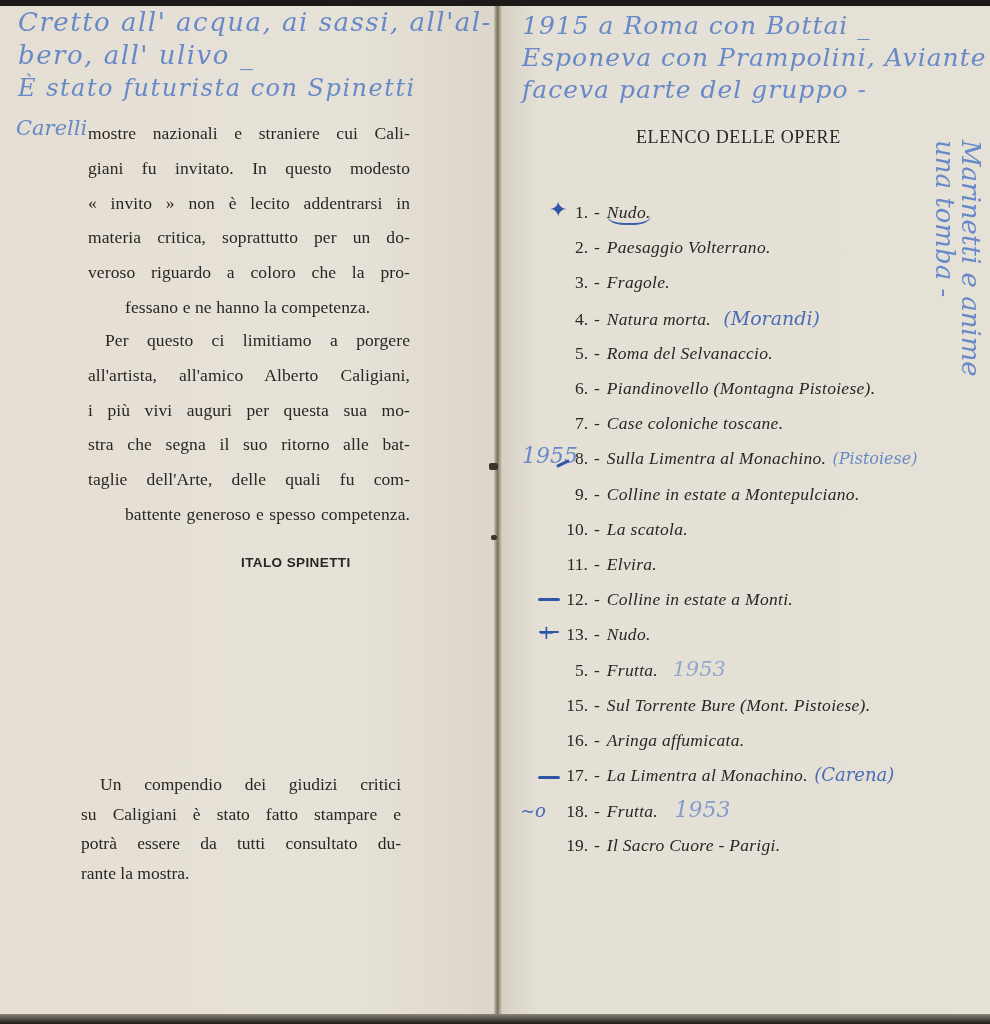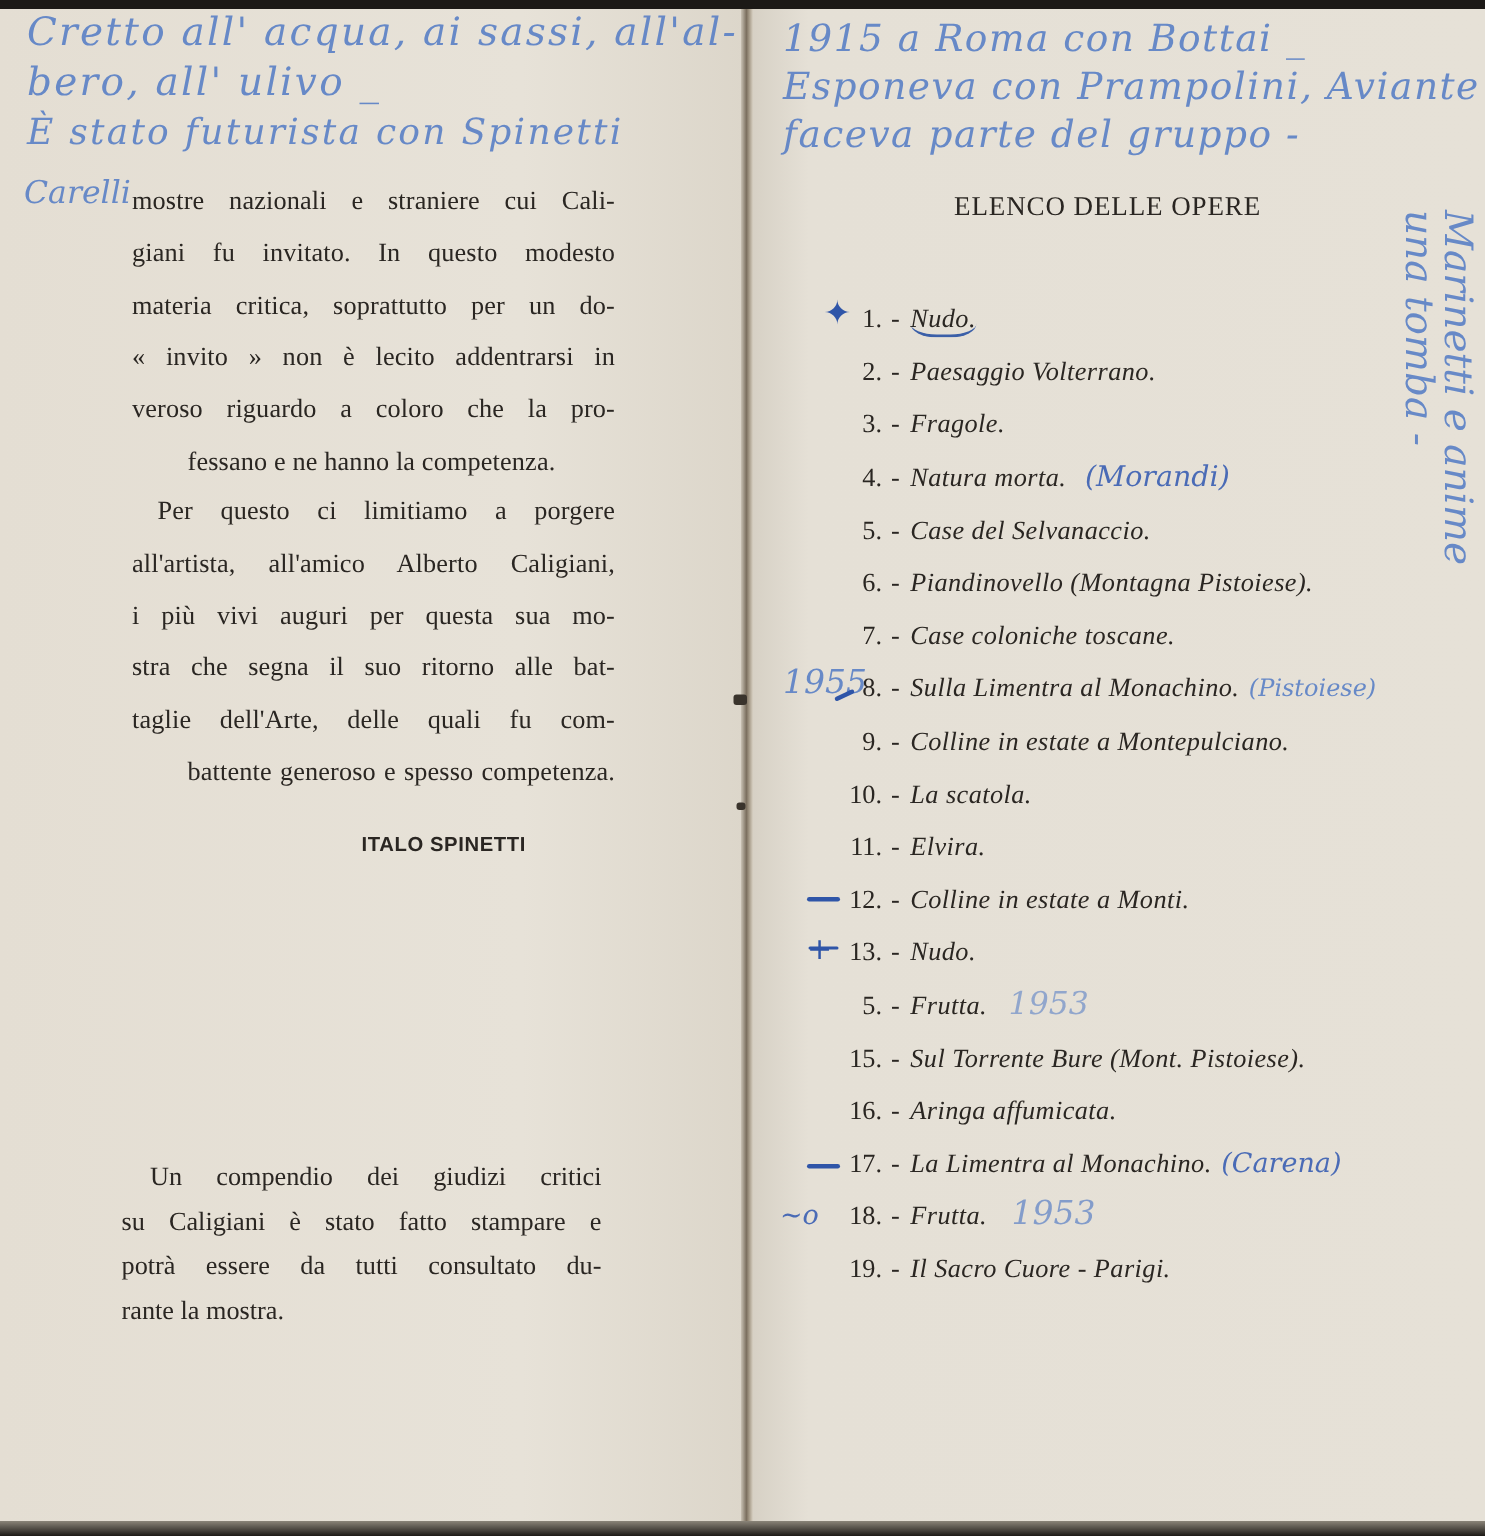--- a/index.html
+++ b/index.html
@@ -191,22 +191,22 @@
 <div class="hand" style="left:18px; top:6px; font-size:26px; line-height:33px; letter-spacing:1.5px;">
   <span class="hand-line">Cretto all' acqua, ai sassi, all'al-</span>
   <span class="hand-line">bero, all' ulivo _</span>
   <span class="hand-line" style="font-size:24px">È stato futurista con Spinetti</span>
 </div>
 <div class="hand" style="left:16px; top:116px; font-size:21px;">Carelli</div>
 
 <div class="prose" style="top:116px;">
   <span class="line">mostre nazionali e straniere cui Cali-</span>
   <span class="line">giani fu invitato. In questo modesto</span>
+  <span class="line">« invito » non è lecito addentrarsi in</span>
   <span class="line">materia critica, soprattutto per un do-</span>
-  <span class="line">« invito » non è lecito addentrarsi in</span>
   <span class="line">veroso riguardo a coloro che la pro-</span>
   <span class="line last">fessano e ne hanno la competenza.</span>
 </div>
 
 <div class="prose" style="top:323px;">
   <span class="line indent">Per questo ci limitiamo a porgere</span>
   <span class="line">all'artista, all'amico Alberto Caligiani,</span>
   <span class="line">i più vivi auguri per questa sua mo-</span>
   <span class="line">stra che segna il suo ritorno alle bat-</span>
   <span class="line">taglie dell'Arte, delle quali fu com-</span>
@@ -243,21 +243,21 @@
     <span class="num">2.</span><span class="dash">-</span><span class="title">Paesaggio Volterrano.</span>
   </li>
   <li class="work">
     <span class="num">3.</span><span class="dash">-</span><span class="title">Fragole.</span>
   </li>
   <li class="work">
     <span class="num">4.</span><span class="dash">-</span><span class="title">Natura morta.</span>
     <span class="hand dark" style="position:relative; font-size:19px; margin-left:8px;">(Morandi)</span>
   </li>
   <li class="work">
-    <span class="num">5.</span><span class="dash">-</span><span class="title">Case del Selvanaccio.</span>
+    <span class="num">5.</span><span class="dash">-</span><span class="title">Roma del Selvanaccio.</span>
   </li>
   <li class="work">
     <span class="num">6.</span><span class="dash">-</span><span class="title">Piandinovello (Montagna Pistoiese).</span>
   </li>
   <li class="work">
     <span class="num">7.</span><span class="dash">-</span><span class="title">Case coloniche toscane.</span>
   </li>
   <li class="work">
     <span class="num">8.</span><span class="dash">-</span><span class="title">Sulla Limentra al Monachino.</span>
     <span class="hand" style="position:relative; font-size:16px; margin-left:2px;">(Pistoiese)</span>

